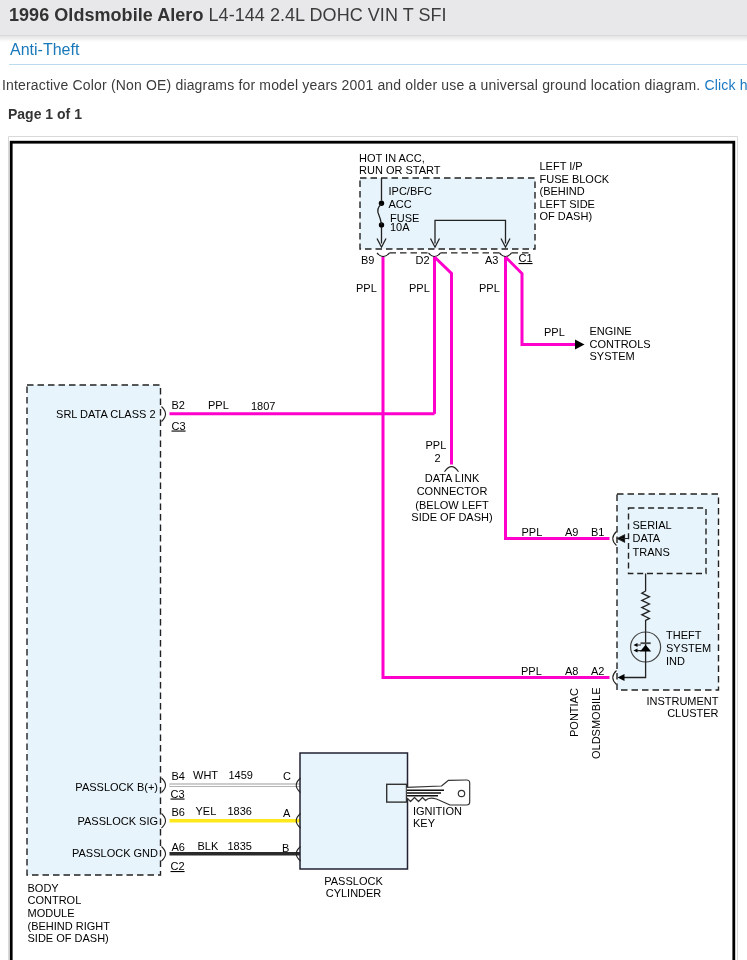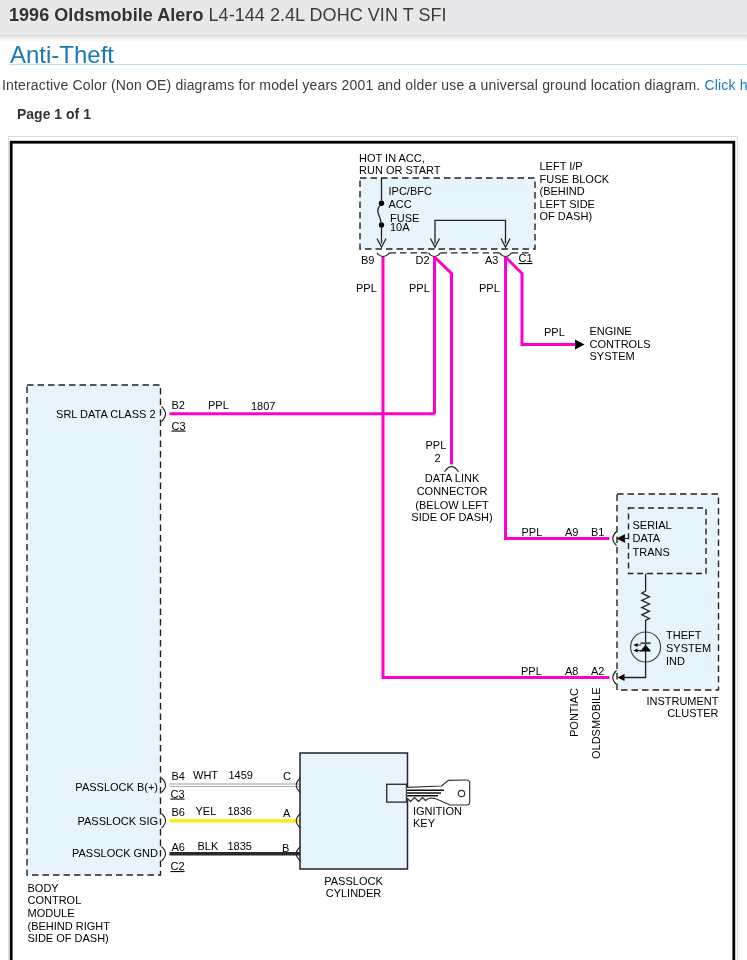--- a/index.html
+++ b/index.html
@@ -8,27 +8,27 @@
 </style>
 </head>
 <body>
 
 <div class="abs" style="left:0;top:0;width:747px;height:35px;background:#e8e8ea;border-bottom:1px solid #d9d9d9;"></div>
 
 <div class="abs" style="left:0;top:36px;width:747px;height:6px;background:linear-gradient(#e3e3e3,#ffffff);"></div>
 
 <div class="abs" style="left:9px;top:5px;font-size:18px;color:#333;letter-spacing:0.05px;white-space:nowrap;"><b>1996 Oldsmobile Alero</b> <span style="color:#3b3b3b;">L4-144 2.4L DOHC VIN T SFI</span></div>
 
-<div class="abs" style="left:10px;top:41px;font-size:24px;color:#1878b9;">Anti-Theft</div>
+<div class="abs" style="left:10px;top:41px;font-size:16px;color:#1878b9;">Anti-Theft</div>
 
 <div class="abs" style="left:9px;top:64px;width:738px;height:1px;background:#bcdcee;"></div>
 
 <div class="abs" style="left:2px;top:77px;width:900px;font-size:14px;letter-spacing:0.17px;color:#3c3c3c;white-space:nowrap;">Interactive Color (Non OE) diagrams for model years 2001 and older use a universal ground location diagram. <span style="color:#1878c2;">Click here to view.</span></div>
 
-<div class="abs" style="left:8px;top:106px;font-size:14px;font-weight:bold;color:#333;margin-left:9px;">Page 1 of 1</div>
+<div class="abs" style="left:8px;top:106px;font-size:14px;font-weight:bold;color:#333;">Page 1 of 1</div>
 
 <svg class="abs" style="left:0;top:0;" width="747" height="960" viewBox="0 0 747 960" font-family="Liberation Sans, sans-serif" font-size="11" fill="#000">
 
   <path d="M8.5 960 V136.5 H737.5 V960" fill="none" stroke="#d9d9d9" stroke-width="1"></path>
 
   <rect x="11.2" y="142.2" width="722.6" height="900" fill="#ffffff" stroke="#000" stroke-width="2.8"></rect>
 
   <text x="359" y="162">HOT IN ACC,</text>
   <text x="359" y="174">RUN OR START</text>
 

